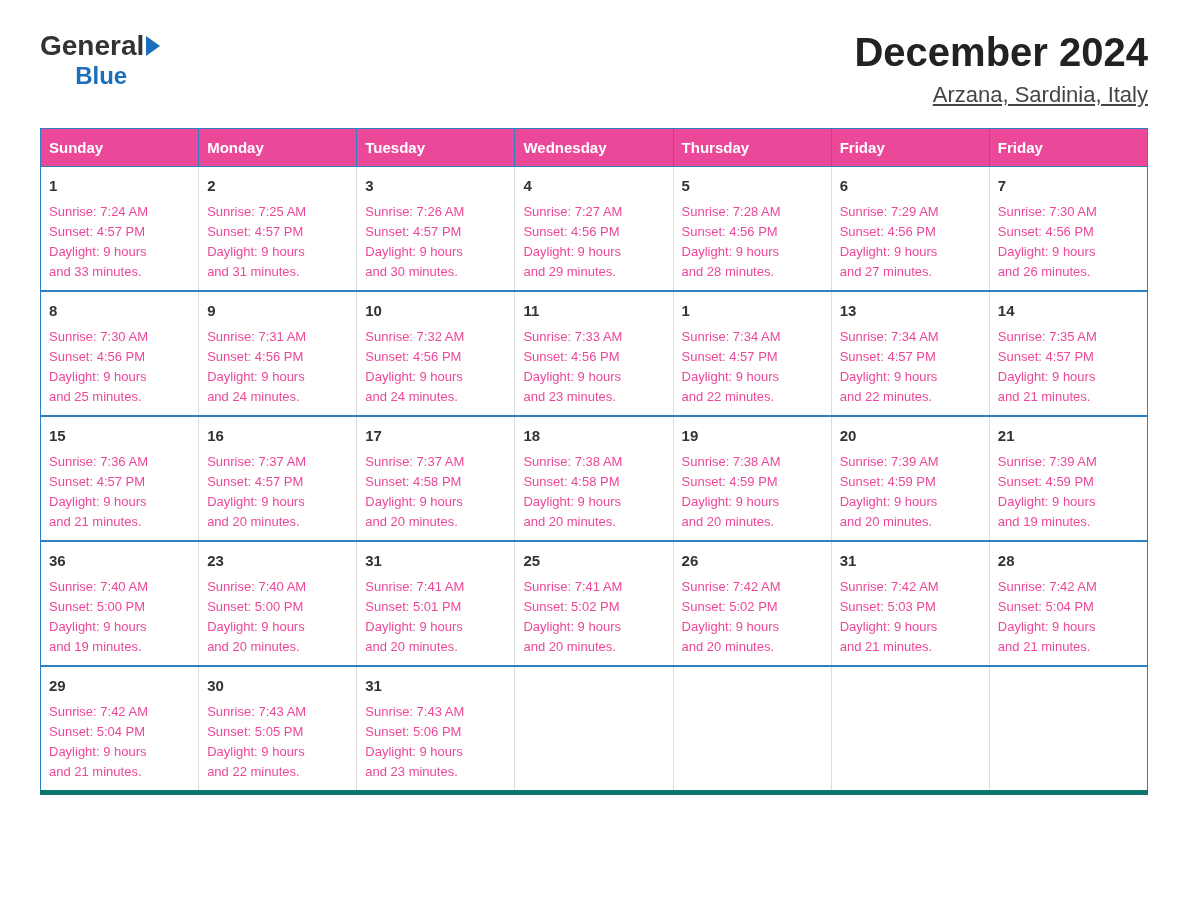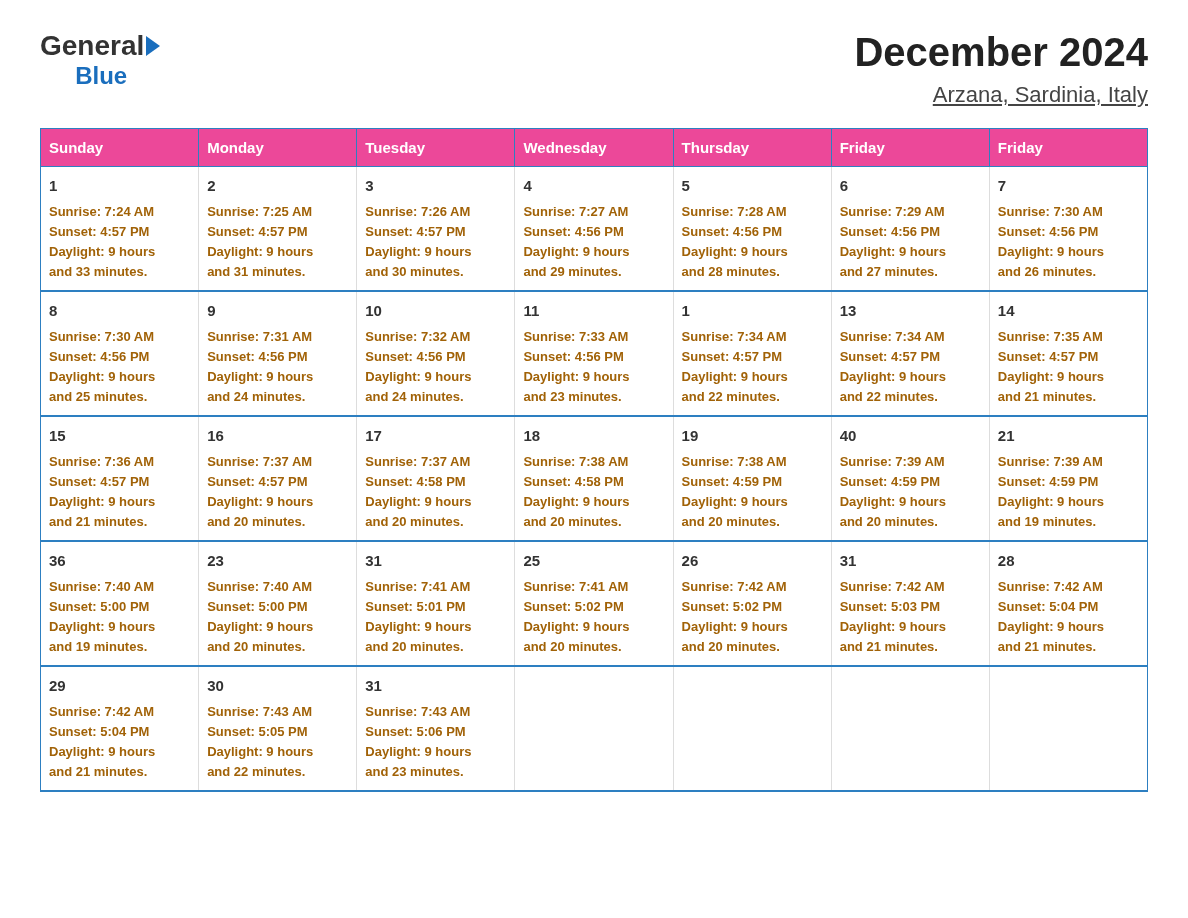--- a/index.html
+++ b/index.html
@@ -96,26 +96,25 @@
       border-right: 1px solid #2d7fc1;
     }
     .day-num {
       font-size: 15px;
       font-weight: bold;
       display: block;
       margin-bottom: 4px;
     }
     .day-info {
       font-size: 13px;
-      color: #a16207;
+      color: #ec4899;
       line-height: 1.55;
-      font-weight: bold;
     }
     tbody tr:last-child td {
-      border-bottom: 1px solid #0f766e;
+      border-bottom: 5px solid #0f766e;
     }
   </style>
 </head>
 <body>
 
 <div class="header">
   <div class="logo">
     <div class="logo-text">
       <span class="logo-general">General</span>
       <span class="logo-triangle"></span>
@@ -218,21 +217,21 @@
         </td>
         <td>
           <span class="day-num">18</span>
           <div class="day-info">Sunrise: 7:38 AM<br>Sunset: 4:58 PM<br>Daylight: 9 hours <br>and 20 minutes.</div>
         </td>
         <td>
           <span class="day-num">19</span>
           <div class="day-info">Sunrise: 7:38 AM<br>Sunset: 4:59 PM<br>Daylight: 9 hours <br>and 20 minutes.</div>
         </td>
         <td>
-          <span class="day-num">40</span>
+          <span class="day-num">20</span>
           <div class="day-info">Sunrise: 7:39 AM<br>Sunset: 4:59 PM<br>Daylight: 9 hours <br>and 20 minutes.</div>
         </td>
         <td>
           <span class="day-num">21</span>
           <div class="day-info">Sunrise: 7:39 AM<br>Sunset: 4:59 PM<br>Daylight: 9 hours <br>and 19 minutes.</div>
         </td>
       </tr>
       <tr>
         <td>
           <span class="day-num">36</span>

